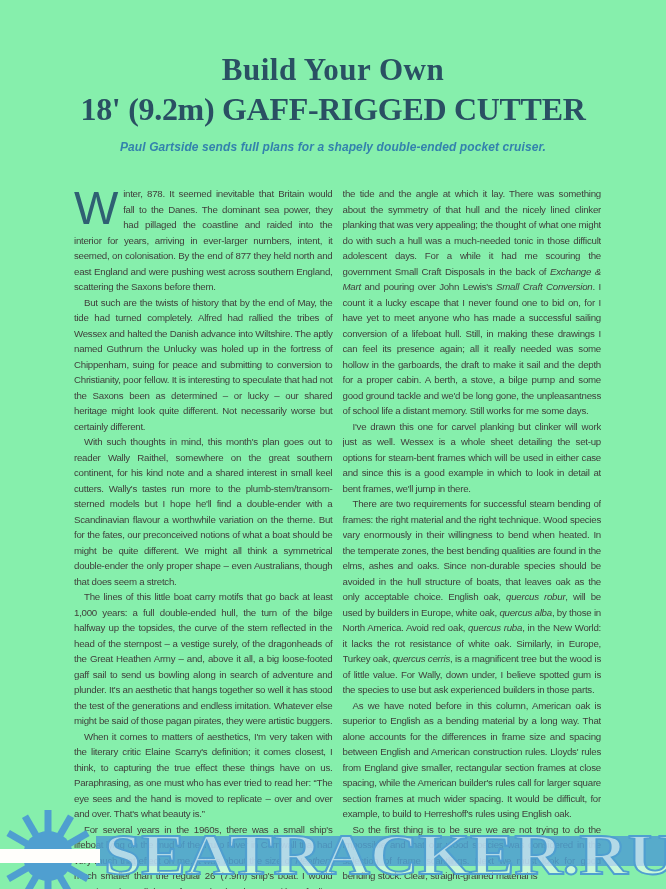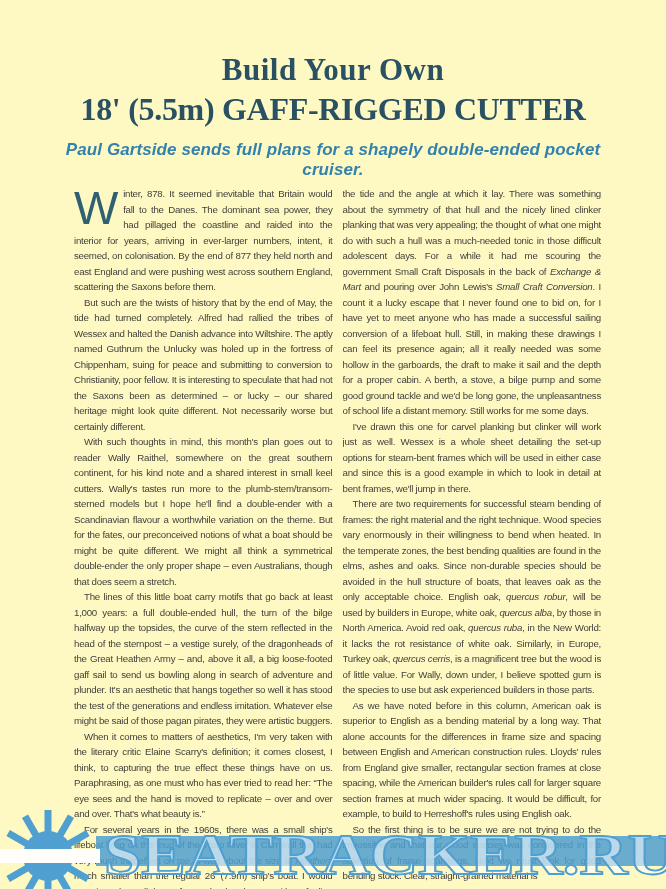--- a/index.html
+++ b/index.html
@@ -1,31 +1,31 @@
 <!DOCTYPE html>
 <html><head>
 <meta charset="utf-8">
 <style>
   html,body{margin:0;padding:0;background:#ffffff;}
   .page{
     position:relative;width:666px;height:889px;overflow:hidden;
-    background:#fef9c3;font-family:"Liberation Sans",sans-serif;
+    background:#86efac;font-family:"Liberation Sans",sans-serif;
   }
   header{position:absolute;top:52px;left:60px;width:546px;text-align:center;}
   .title1{
     margin:0;font-family:"Liberation Serif",serif;font-weight:700;
     font-size:31px;line-height:36px;color:#2a5063;letter-spacing:.5px;
   }
   .title2{
     margin:2px 0 0 0;font-family:"Liberation Serif",serif;font-weight:700;
     font-size:32px;line-height:38px;color:#2a5063;letter-spacing:-.3px;
   }
   .standfirst{
     margin:12px 0 0 0;font-style:italic;font-weight:700;
-    font-size:17px;color:#3382ad;letter-spacing:.1px;
+    font-size:12px;color:#3382ad;letter-spacing:.1px;
   }
   .columns{
     position:absolute;top:186px;left:74px;width:527px;bottom:0;
     display:flex;gap:10px;overflow:hidden;
   }
   .col{flex:1 1 0;overflow:hidden;}
   .para{
     margin:0;font-size:9.7px;line-height:15.5px;letter-spacing:-.25px;
     color:#403f3b;text-align:justify;
   }
@@ -41,21 +41,21 @@
     fill:rgba(255,255,255,.55);stroke:#4f9fd0;stroke-width:1.8px;
   }
 </style>
 </head>
 <body>
 
 <div class="page">
 
   <header>
     <h1 class="title1">Build Your Own</h1>
-    <h1 class="title2">18' (5.5m) GAFF-RIGGED CUTTER</h1>
+    <h1 class="title2">18' (9.2m) GAFF-RIGGED CUTTER</h1>
     <p class="standfirst">Paul Gartside sends full plans for a shapely double-ended pocket cruiser.</p>
   </header>
 
   <div class="columns">
     <div class="col">
         <p class="para"><span class="dropcap">W</span><span>inter, 878. It seemed inevitable that Britain would fall to the Danes. The dominant sea power, they had pillaged the coastline and raided into the interior for years, arriving in ever-larger numbers, intent, it seemed, on colonisation. By the end of 877 they held north and east England and were pushing west across southern England, scattering the Saxons before them.</span></p>
         <p class="para indent"><span>But such are the twists of history that by the end of May, the tide had turned completely. Alfred had rallied the tribes of Wessex and halted the Danish advance into Wiltshire. The aptly named Guthrum the Unlucky was holed up in the fortress of Chippenham, suing for peace and submitting to conversion to Christianity, poor fellow. It is interesting to speculate that had not the Saxons been as determined – or lucky – our shared heritage might look quite different. Not necessarily worse but certainly different.</span></p>
         <p class="para indent"><span>With such thoughts in mind, this month's plan goes out to reader Wally Raithel, somewhere on the great southern continent, for his kind note and a shared interest in small keel cutters. Wally's tastes run more to the plumb-stem/transom-sterned models but I hope he'll find a double-ender with a Scandinavian flavour a worthwhile variation on the theme. But for the fates, our preconceived notions of what a boat should be might be quite different. We might all think a symmetrical double-ender the only proper shape – even Australians, though that does seem a stretch.</span></p>
         <p class="para indent"><span>The lines of this little boat carry motifs that go back at least 1,000 years: a full double-ended hull, the turn of the bilge halfway up the topsides, the curve of the stem reflected in the head of the sternpost – a vestige surely, of the dragonheads of the Great Heathen Army – and, above it all, a big loose-footed gaff sail to send us bowling along in search of adventure and plunder. It's an aesthetic that hangs together so well it has stood the test of the generations and endless imitation. Whatever else might be said of those pagan pirates, they were artistic buggers.</span></p>
         <p class="para indent"><span>When it comes to matters of aesthetics, I'm very taken with the literary critic Elaine Scarry's definition; it comes closest, I think, to capturing the true effect these things have on us. Paraphrasing, as one must who has ever tried to read her: “The eye sees and the hand is moved to replicate – over and over and over. That's what beauty is.”</span></p>

